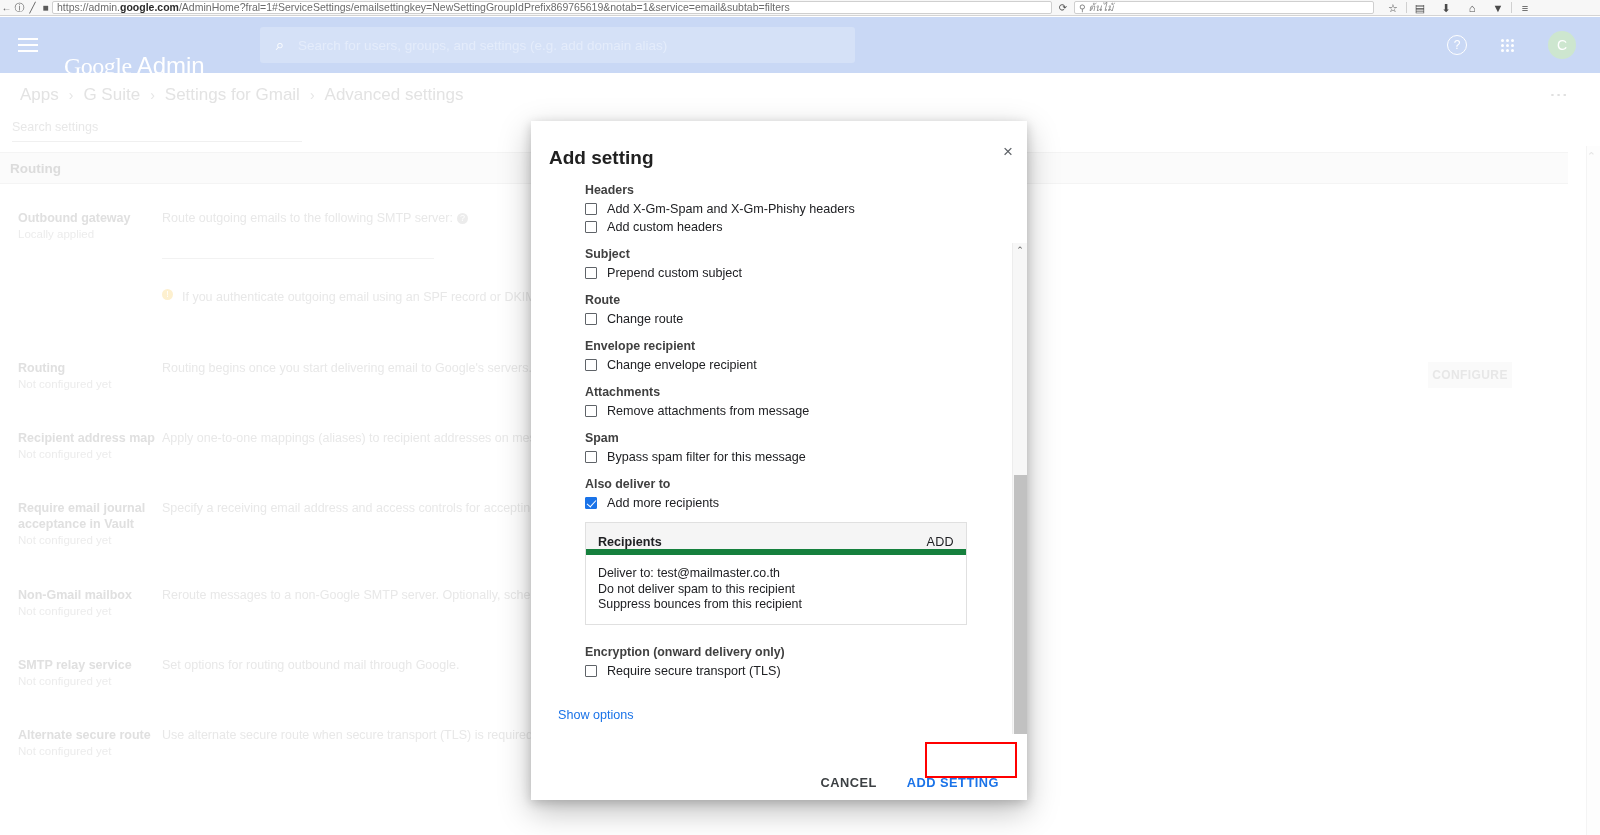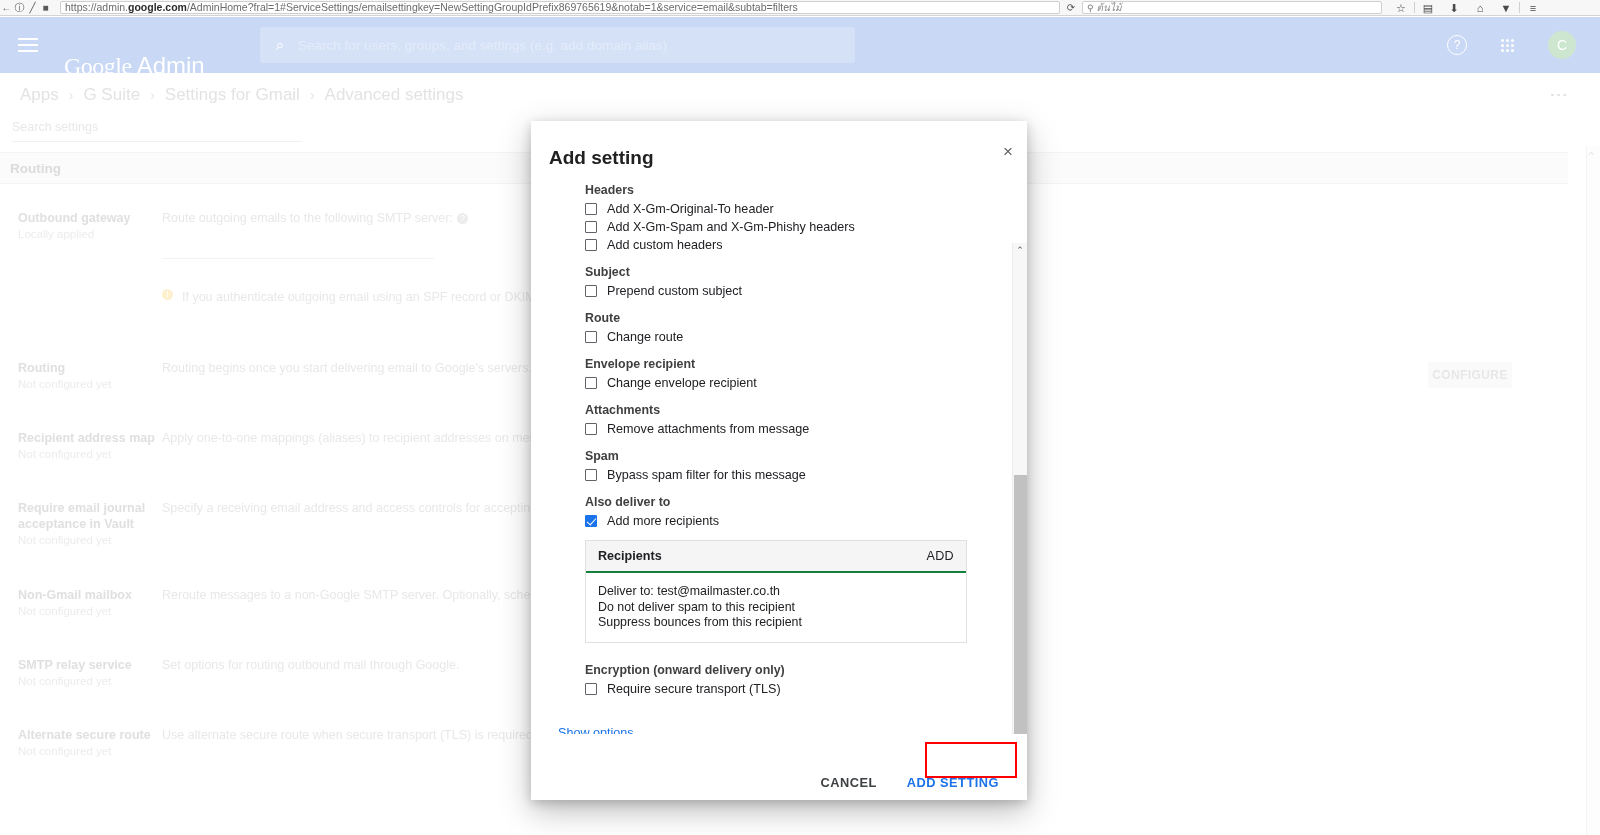--- a/index.html
+++ b/index.html
@@ -15,21 +15,21 @@
 
   
   #browser-bar {
     position: absolute; left:0; top:0; width:1600px; height:16px;
     background:#f7f7f7; border-bottom:1px solid #d4d4d4;
     display:flex; align-items:center; font-size:11px; color:#444;
   }
   .bz { display:flex; align-items:center; height:16px; }
   .nav-ico { width:13px; text-align:center; color:#5a5a5a; font-size:10px; line-height:16px; }
   .urlbox {
-    flex:0 0 1000px; height:13px; margin-left:8px; background:#fff;
+    flex:0 0 1000px; height:13px; margin-left:0; background:#fff;
     border:1px solid #cfcfcf; border-radius:2px;
     display:flex; align-items:center; padding:0 4px; overflow:hidden;
   }
   .urltext { font-size:10.5px; color:#6b6b6b; white-space:nowrap; line-height:13px; }
   .urltext b { color:#2b2b2b; font-weight:700; }
   .reload { width:22px; text-align:center; font-size:10px; color:#555; }
   .searchbox {
     flex:0 0 300px; height:13px; background:#fff; border:1px solid #cfcfcf;
     border-radius:2px; display:flex; align-items:center; padding:0 4px; gap:3px;
   }
@@ -140,22 +140,22 @@
     content:""; position:absolute; left:3px; top:0px; width:4px; height:8px;
     border:solid #fff; border-width:0 1.6px 1.6px 0; transform:rotate(42deg);
   }
   .opt-label { font-size:12.6px; color:#202124; }
 
   
   #recipients-table {
     margin-top:10px; width:382px; border:1px solid #e0e0e0; background:#fff;
   }
   #recipients-head {
-    height:32px; background:#f5f5f5; border-bottom:2px solid #15803d;
-    display:flex; align-items:center; padding:0 12px;
+    height:32px; background:#f5f5f5; border-bottom:6px solid #15803d;
+    display:flex; align-items:flex-end; padding:0 12px;
   }
   #recipients-head .h { font-size:12.6px; font-weight:700; color:#202124; }
   #recipients-head .add { margin-left:auto; font-size:12.6px; color:#202124; letter-spacing:.3px; }
   #recipients-body { padding:11px 12px 11px 12px; }
   #recipients-body div { font-size:12.4px; color:#202124; line-height:15.5px; }
 
   #show-options { margin-top:28px; font-size:12.6px; color:#1a73e8; cursor:pointer; }
 
   
   #dlg-scroll {
@@ -329,24 +329,20 @@
   <div id="dialog">
     <div id="dialog-title">Add setting</div>
     <div id="dialog-close">×</div>
 
     <div id="dialog-body">
 
       <div class="grp">
         <div class="grp-title">Headers</div>
         <div class="opt">
           <span class="cbx"></span>
-          <span class="opt-label">Add X-Gm-Original-To header</span>
-        </div>
-        <div class="opt">
-          <span class="cbx"></span>
           <span class="opt-label">Add X-Gm-Spam and X-Gm-Phishy headers</span>
         </div>
         <div class="opt">
           <span class="cbx"></span>
           <span class="opt-label">Add custom headers</span>
         </div>
       </div>
 
       <div class="grp">
         <div class="grp-title">Subject</div>

